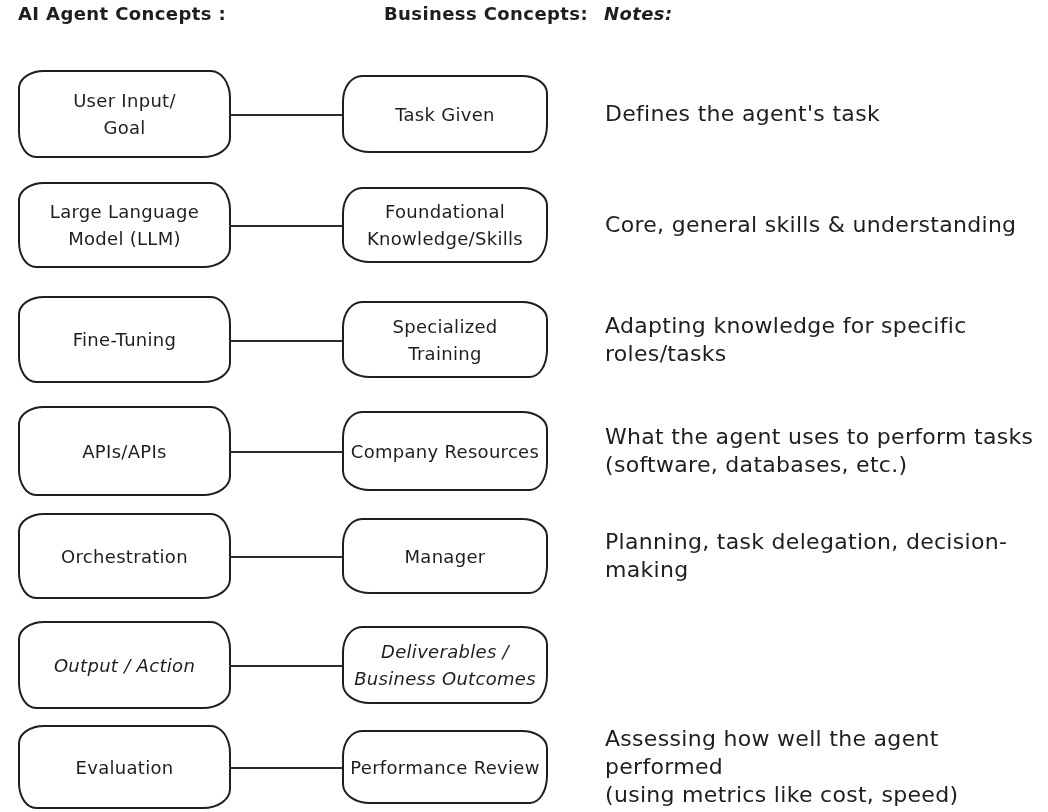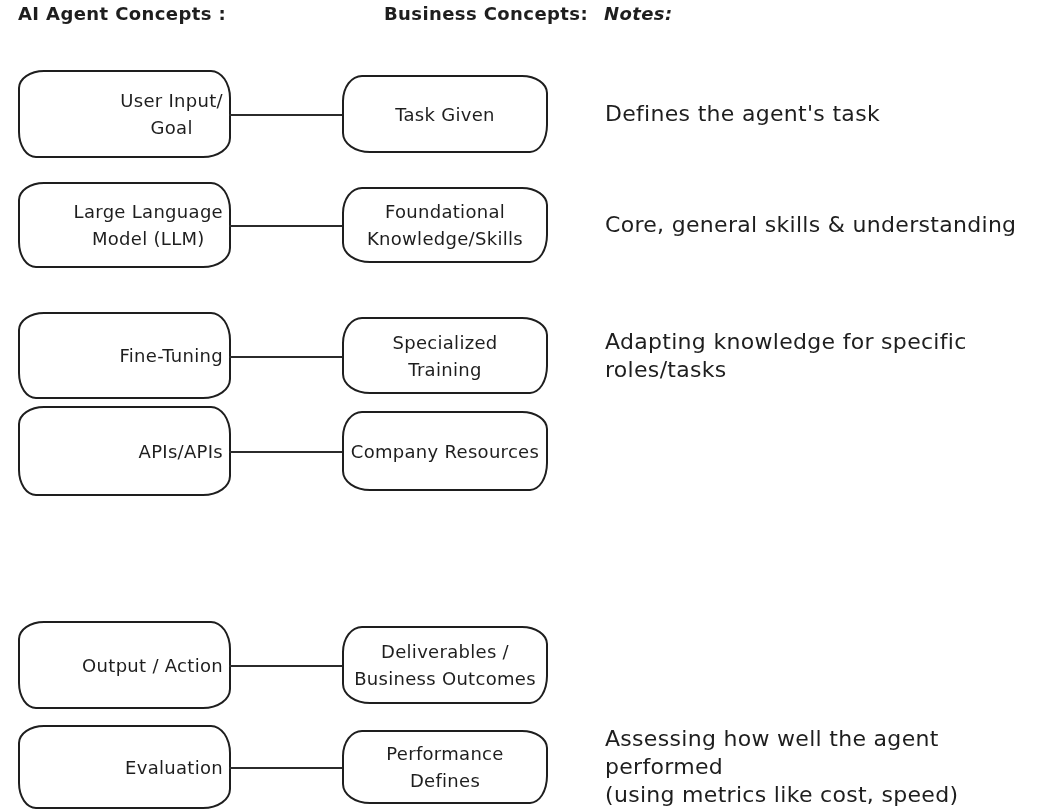--- a/index.html
+++ b/index.html
@@ -42,21 +42,20 @@
     justify-content: center;
     text-align: center;
     box-sizing: border-box;
   }
   .box.left {
     left: 18px;
     width: 213px;
     top: 0;
     height: 100%;
     border-radius: 26px 20px 28px 18px / 18px 28px 20px 26px;
-    justify-content: flex-end;
   }
   .box.right {
     left: 342px;
     width: 206px;
     top: 5px;
     height: calc(100% - 10px);
     border-radius: 20px 26px 18px 28px / 26px 18px 28px 20px;
   }
   .box .label {
     font-size: 18px;
@@ -114,59 +113,71 @@
 Model (LLM)</span>
     </div>
     <div class="connector"></div>
     <div class="box right">
       <span class="label">Foundational
 Knowledge/Skills</span>
     </div>
     <div class="note">Core, general skills &amp; understanding</div>
   </div>
 
-  <div class="row" style="top:312px; height:87px;">
+  <div class="row" style="top:296px; height:87px;">
     <div class="box left">
       <span class="label">Fine-Tuning</span>
     </div>
     <div class="connector"></div>
     <div class="box right">
       <span class="label">Specialized
 Training</span>
     </div>
     <div class="note">Adapting knowledge for specific roles/tasks</div>
   </div>
 
   <div class="row" style="top:406px; height:90px;">
     <div class="box left">
       <span class="label">APIs/APIs</span>
     </div>
     <div class="connector"></div>
     <div class="box right">
       <span class="label">Company Resources</span>
     </div>
+    <div class="note">What the agent uses to perform tasks
+(software, databases, etc.)</div>
   </div>
 
+  <div class="row" style="top:513px; height:86px;">
+    <div class="box left">
+      <span class="label">Orchestration</span>
+    </div>
+    <div class="connector"></div>
+    <div class="box right">
+      <span class="label">Manager</span>
+    </div>
+    <div class="note">Planning, task delegation, decision-making</div>
+  </div>
 
-  <div class="row" style="top:621px; height:88px;">
+  <div class="row" style="top:621px; height:88px;font-style:italic;">
     <div class="box left">
       <span class="label">Output / Action</span>
     </div>
     <div class="connector"></div>
     <div class="box right">
       <span class="label">Deliverables /
 Business Outcomes</span>
     </div>
   </div>
 
   <div class="row" style="top:725px; height:84px;">
     <div class="box left">
       <span class="label">Evaluation</span>
     </div>
     <div class="connector"></div>
     <div class="box right">
-      <span class="label">Performance Defines</span>
+      <span class="label">Performance Review</span>
     </div>
     <div class="note">Assessing how well the agent performed
 (using metrics like cost, speed)</div>
   </div>
 
 </div>
 
 </body></html>

